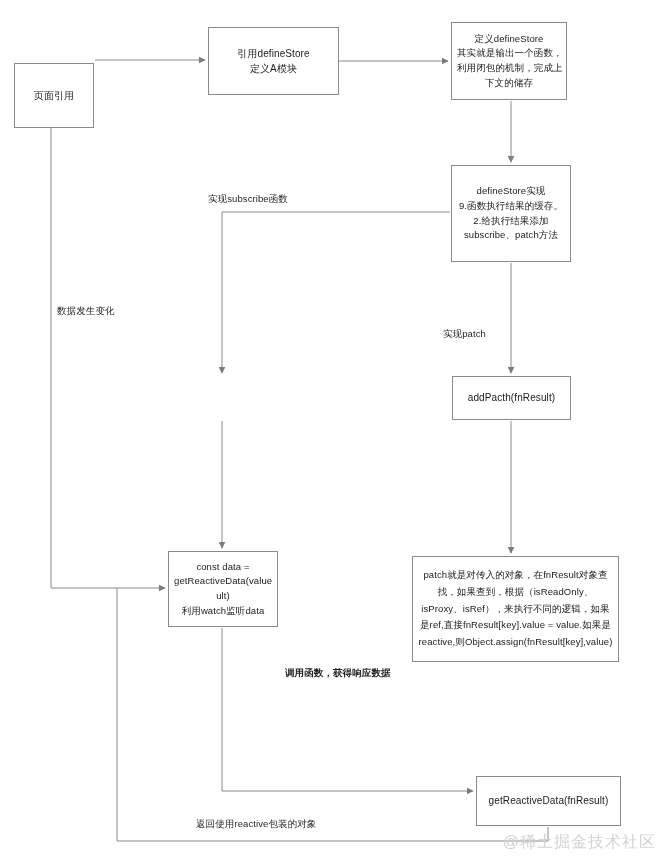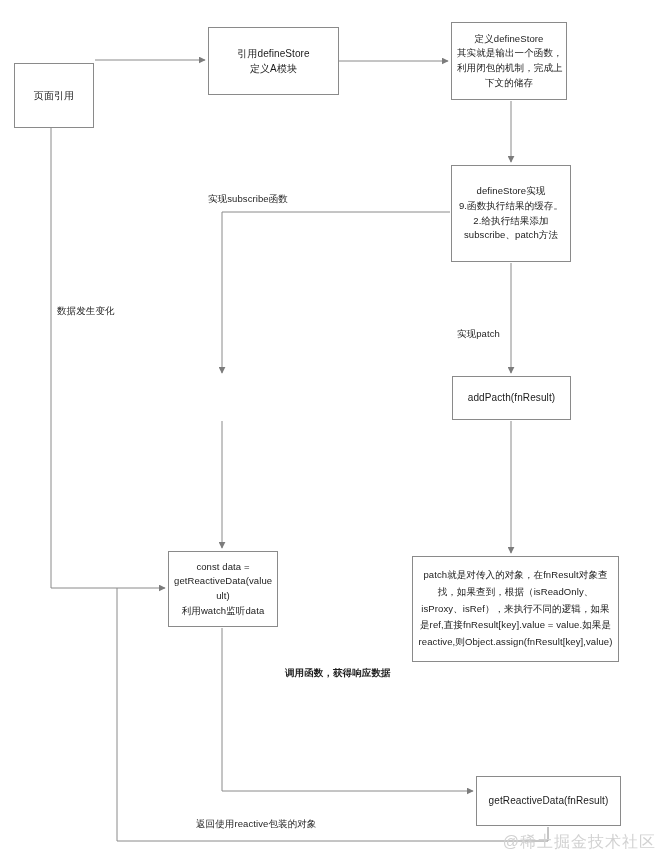--- a/index.html
+++ b/index.html
@@ -148,19 +148,19 @@
 
   <div class="node n-get-reactive">
     <span class="ln">getReactiveData(fnResult)</span>
   </div>
 
   <div class="node n-patch-desc wrap">
     <span class="ln">patch就是对传入的对象，在fnResult对象查找，如果查到，根据（isReadOnly、isProxy、isRef），来执行不同的逻辑，如果是ref,直接fnResult[key].value = value.如果是reactive,则Object.assign(fnResult[key],value)</span>
   </div>
 
   <div class="edge-label" style="left:208px; top:193px;">实现subscribe函数</div>
-  <div class="edge-label" style="left:457px; top:328px;">实现patch</div>
+  <div class="edge-label" style="left:443px; top:328px;">实现patch</div>
   <div class="edge-label" style="left:57px; top:305px;">数据发生变化</div>
   <div class="edge-label" style="left:285px; top:667px;font-weight:bold;">调用函数，获得响应数据</div>
   <div class="edge-label" style="left:196px; top:818px;">返回使用reactive包装的对象</div>
 
   <div class="watermark">@稀土掘金技术社区</div>
 </div>
 
 </body></html>

